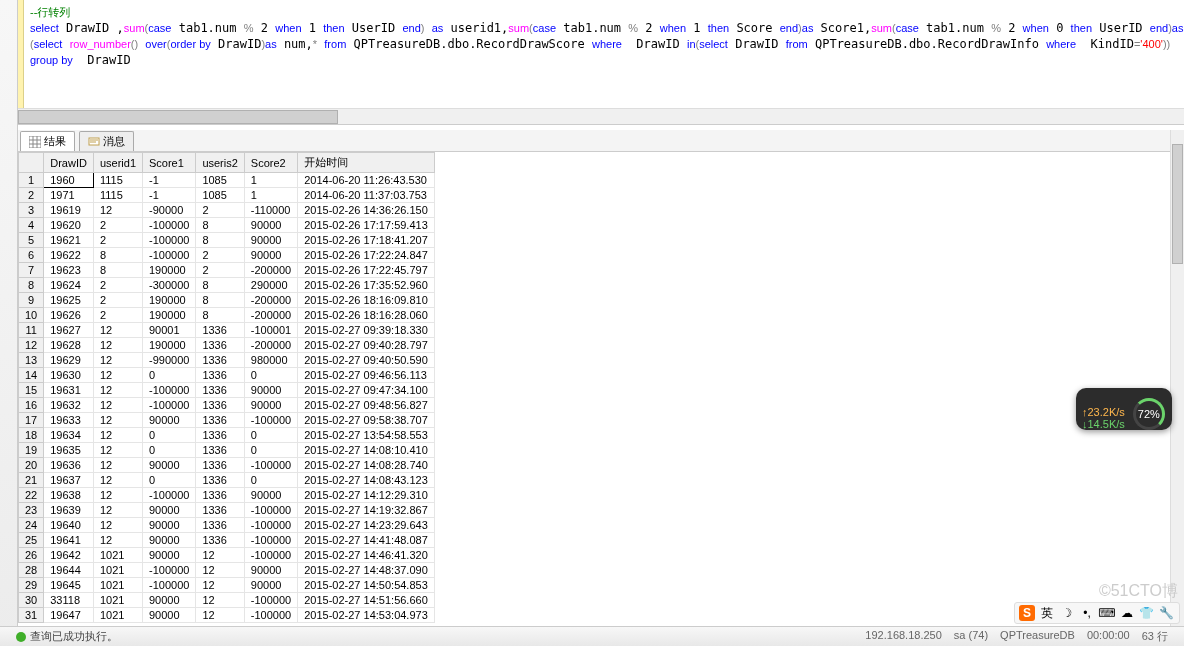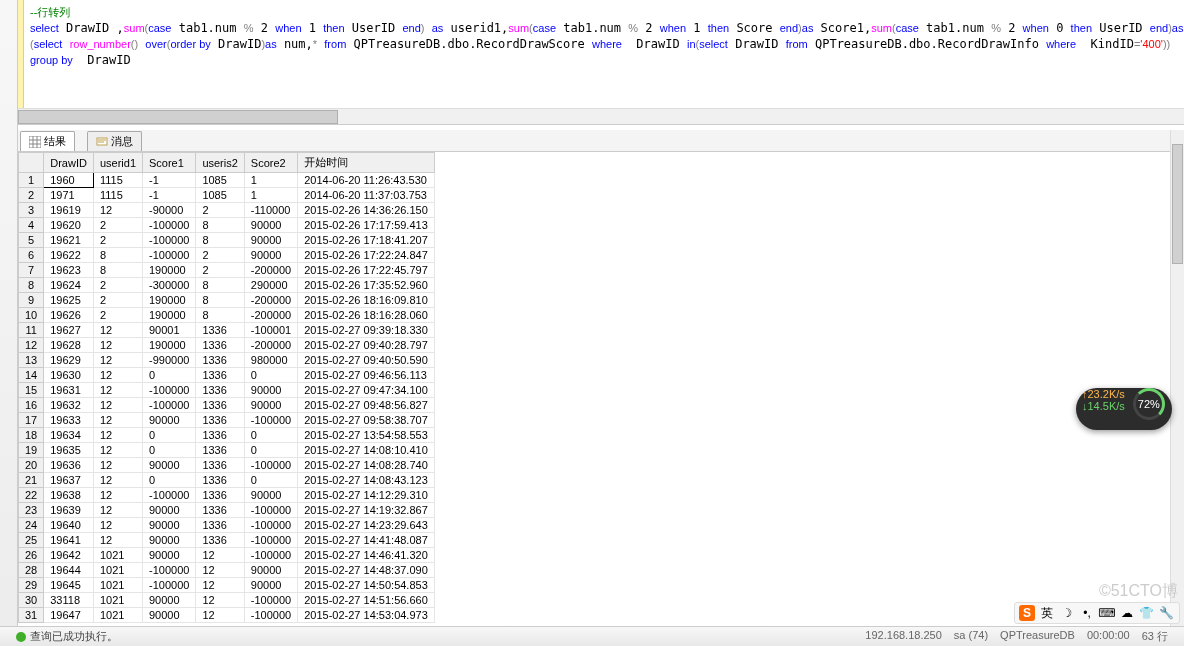--- a/index.html
+++ b/index.html
@@ -12,38 +12,38 @@
 .sql .kw{color:#0000ff}
 .sql .fn{color:#ff00ff}
 .sql .op{color:#808080}
 .sql .str{color:#ff0000}
 .hscroll{position:absolute;left:18px;right:0;top:108px;height:16px;background:#f0f0f0;border-top:1px solid #ddd}
 .hscroll .thumb{position:absolute;left:0;width:320px;height:14px;top:1px;background:#d0d0d0;border:1px solid #b0b0b0}
 
 .spine{position:absolute;left:0;top:0;width:18px;height:646px;background:linear-gradient(#f7f7f7,#ececec);border-right:1px solid #ccc}
 
 .tabs{position:absolute;left:18px;top:130px;right:0;height:22px;border-bottom:1px solid #ccc;display:flex;align-items:flex-end;padding-left:2px;background:#f4f4f4}
-.tab{display:flex;align-items:center;gap:3px;padding:2px 8px;border:1px solid #aaa;border-bottom:none;background:#fff;margin-right:12px;font-size:12px;border-radius:2px 2px 0 0}
+.tab{display:flex;align-items:center;gap:3px;padding:2px 8px;border:1px solid #aaa;border-bottom:none;background:#fff;margin-right:4px;font-size:12px;border-radius:2px 2px 0 0}
 .tab.inactive{background:#eee}
 .tabicon{width:12px;height:12px;display:inline-block}
 .grid-area{position:absolute;left:18px;top:152px;right:14px;bottom:20px;overflow:auto}
 .vscroll{position:absolute;right:0;top:130px;bottom:20px;width:14px;background:#f0f0f0;border-left:1px solid #ddd}
 .vscroll .thumb{position:absolute;top:14px;height:120px;left:1px;right:1px;background:#d0d0d0;border:1px solid #b0b0b0}
 table{border-collapse:collapse;font-size:11px}
 th{background:#f0f0f0;border:1px solid #ccc;padding:2px 6px;text-align:left;font-weight:normal;white-space:nowrap}
 td{border:1px solid #e5e5e5;padding:1px 6px;white-space:nowrap}
 .rownum{background:#f0f0f0;text-align:center;border:1px solid #ccc;min-width:22px}
 .sel{background:#fff;border:1px solid #000 !important}
 
 .status{position:absolute;left:0;right:0;bottom:0;height:20px;background:linear-gradient(#f7f7f7,#e8e8e8);border-top:1px solid #ccc;display:flex;align-items:center;font-size:11px;color:#444;padding:0 16px;justify-content:space-between}
 .status .left{display:flex;align-items:center;gap:4px}
 .status .right{display:flex;gap:12px;color:#666}
 .green-dot{width:10px;height:10px;border-radius:50%;background:#3fae29;display:inline-block}
 
-.netwidget{position:absolute;right:12px;top:388px;width:96px;height:42px;border-radius:21px;background:#2c2c2c;color:#fff;display:flex;align-items:flex-start;font-size:10px;padding:0 6px;gap:8px;box-shadow:0 2px 6px rgba(0,0,0,.4)}
+.netwidget{position:absolute;right:12px;top:388px;width:96px;height:42px;border-radius:10px;background:#2c2c2c;color:#fff;display:flex;align-items:flex-end;font-size:10px;padding:0 6px;gap:8px;box-shadow:0 2px 6px rgba(0,0,0,.4)}
 .netwidget .ring{width:32px;height:32px;border-radius:50%;border:3px solid #444;border-top-color:#6bd36b;border-right-color:#6bd36b;display:flex;align-items:center;justify-content:center;font-size:12px}
 .netwidget .rates{line-height:12px}
 .netwidget .up{color:#ffb74d}
 .netwidget .dn{color:#6bd36b}
 
 .traybar{position:absolute;right:4px;bottom:22px;display:flex;align-items:center;gap:4px;background:#f7f7f7;border:1px solid #ddd;padding:2px 4px;border-radius:3px}
 .traybar span{width:16px;height:16px;display:flex;align-items:center;justify-content:center;font-size:12px}
 .sbox{width:18px;height:18px;background:#ff6a00;color:#fff;border-radius:3px;display:flex;align-items:center;justify-content:center;font-weight:bold}
 .watermark{position:absolute;right:6px;bottom:44px;font-size:16px;color:#ccc}
 </style>

